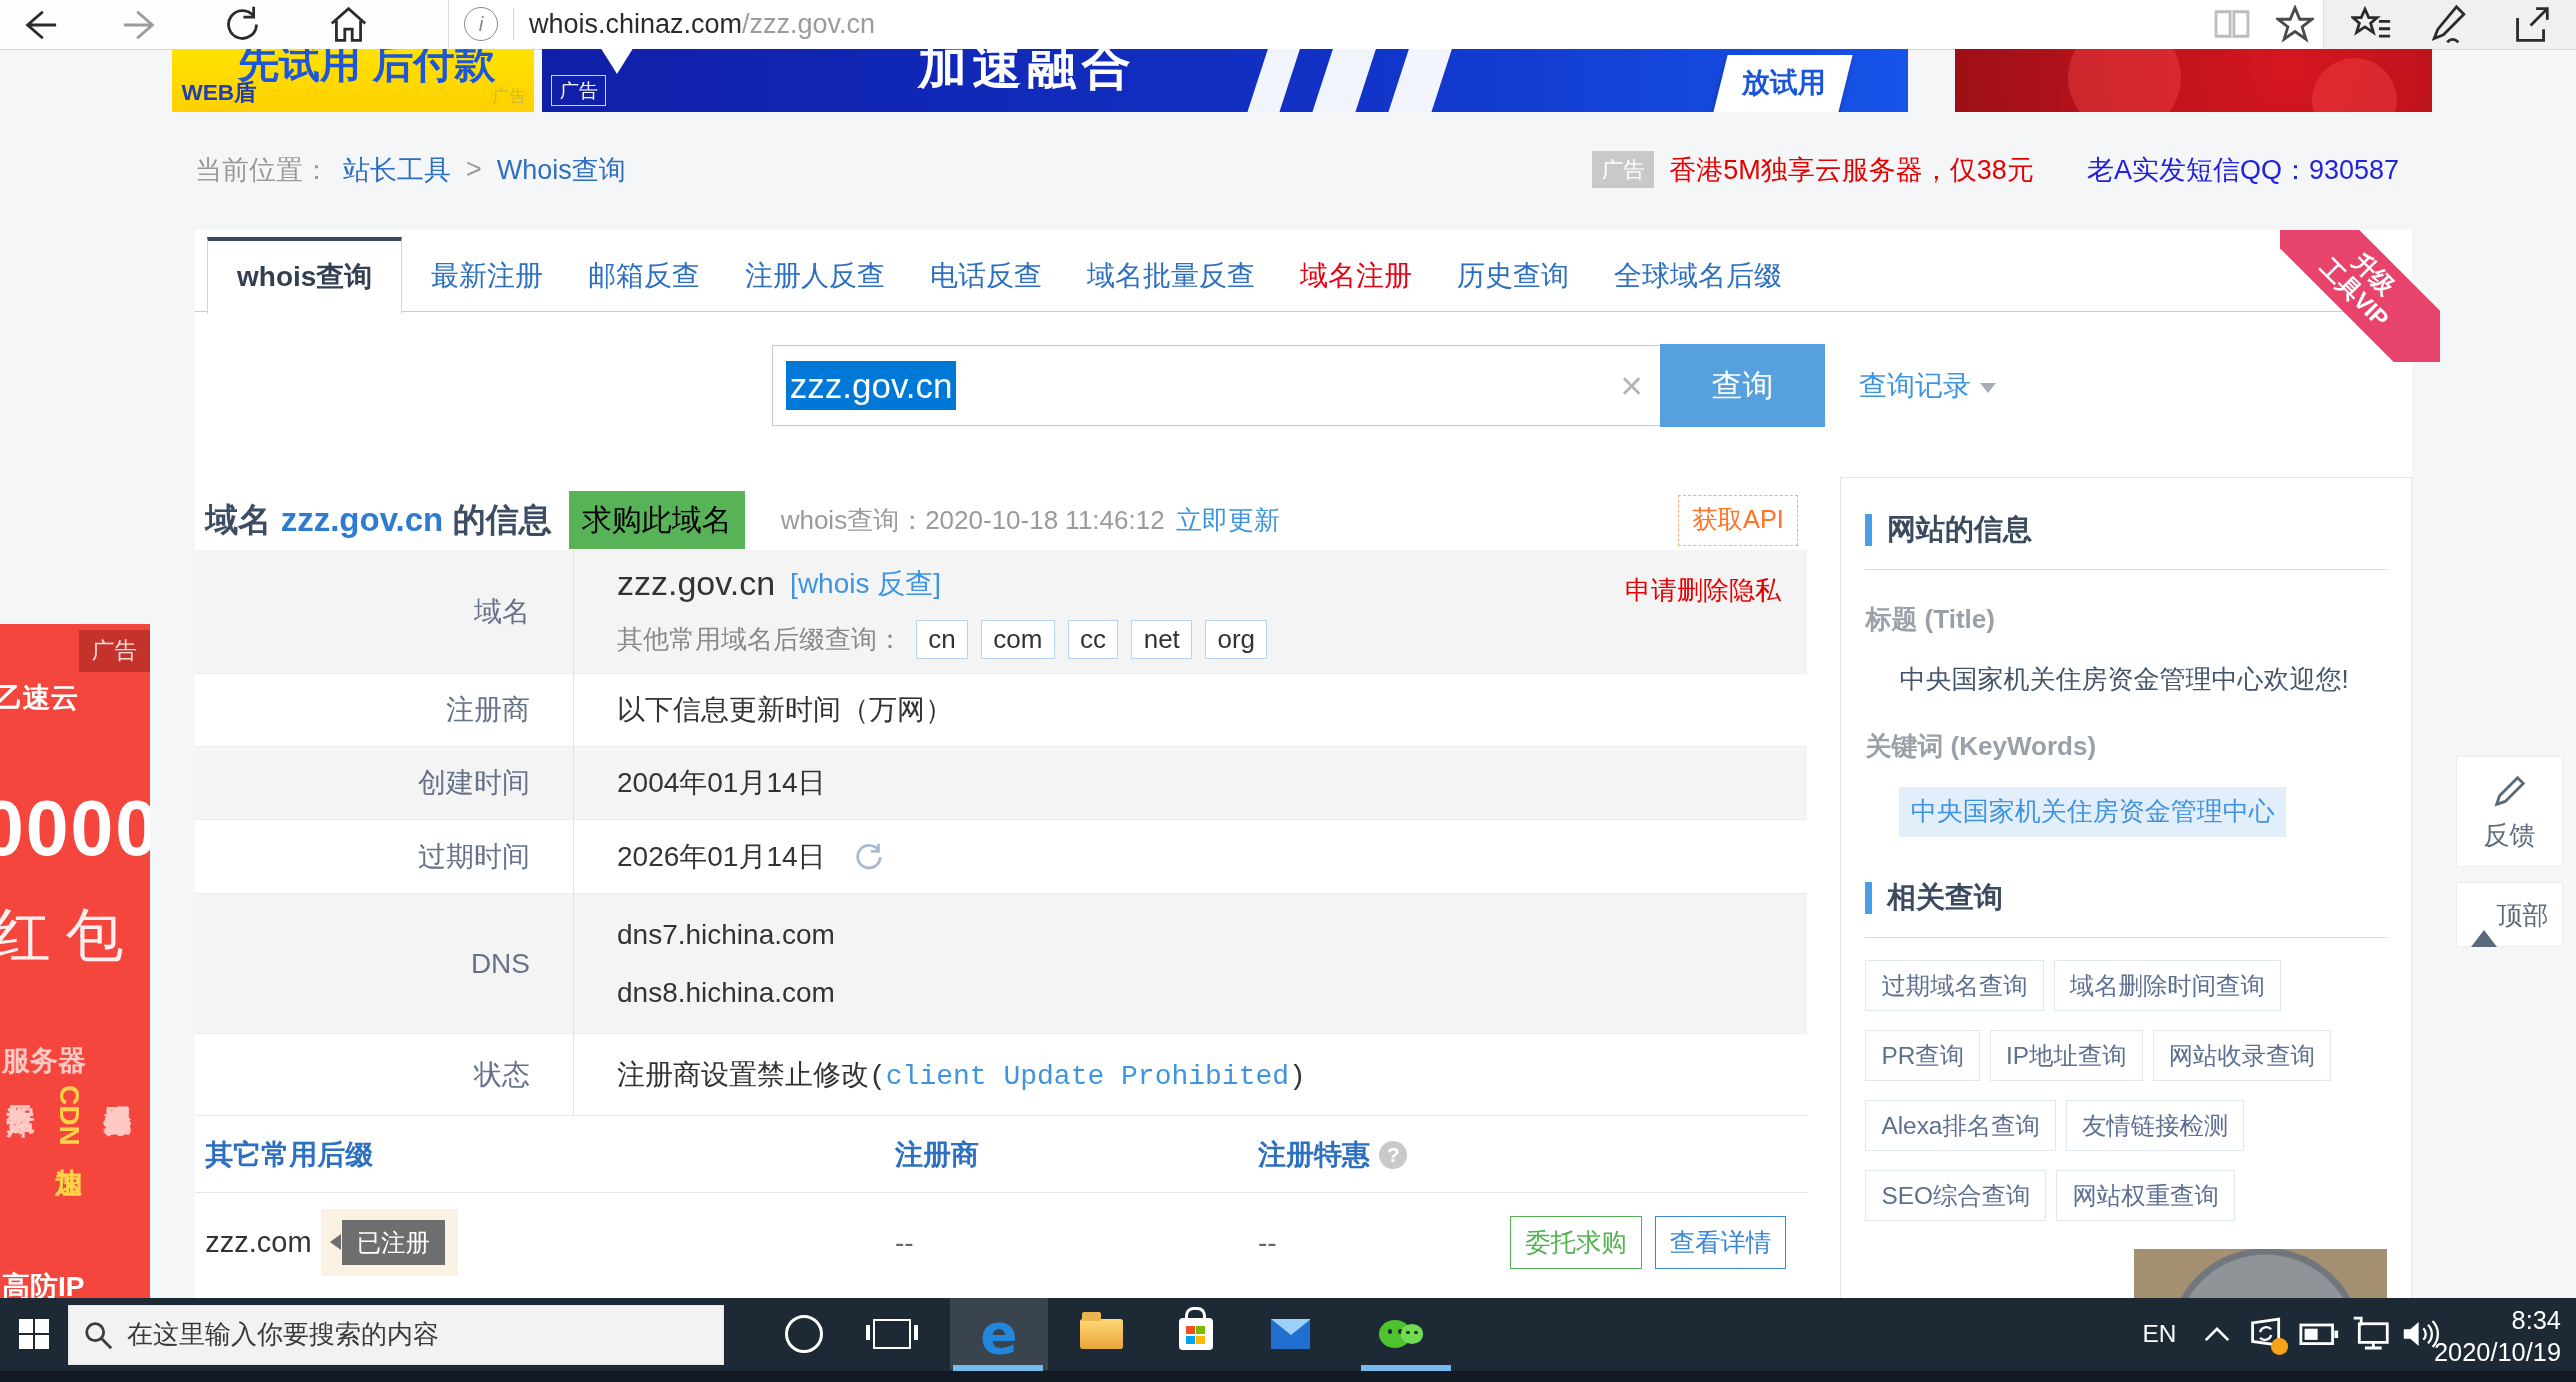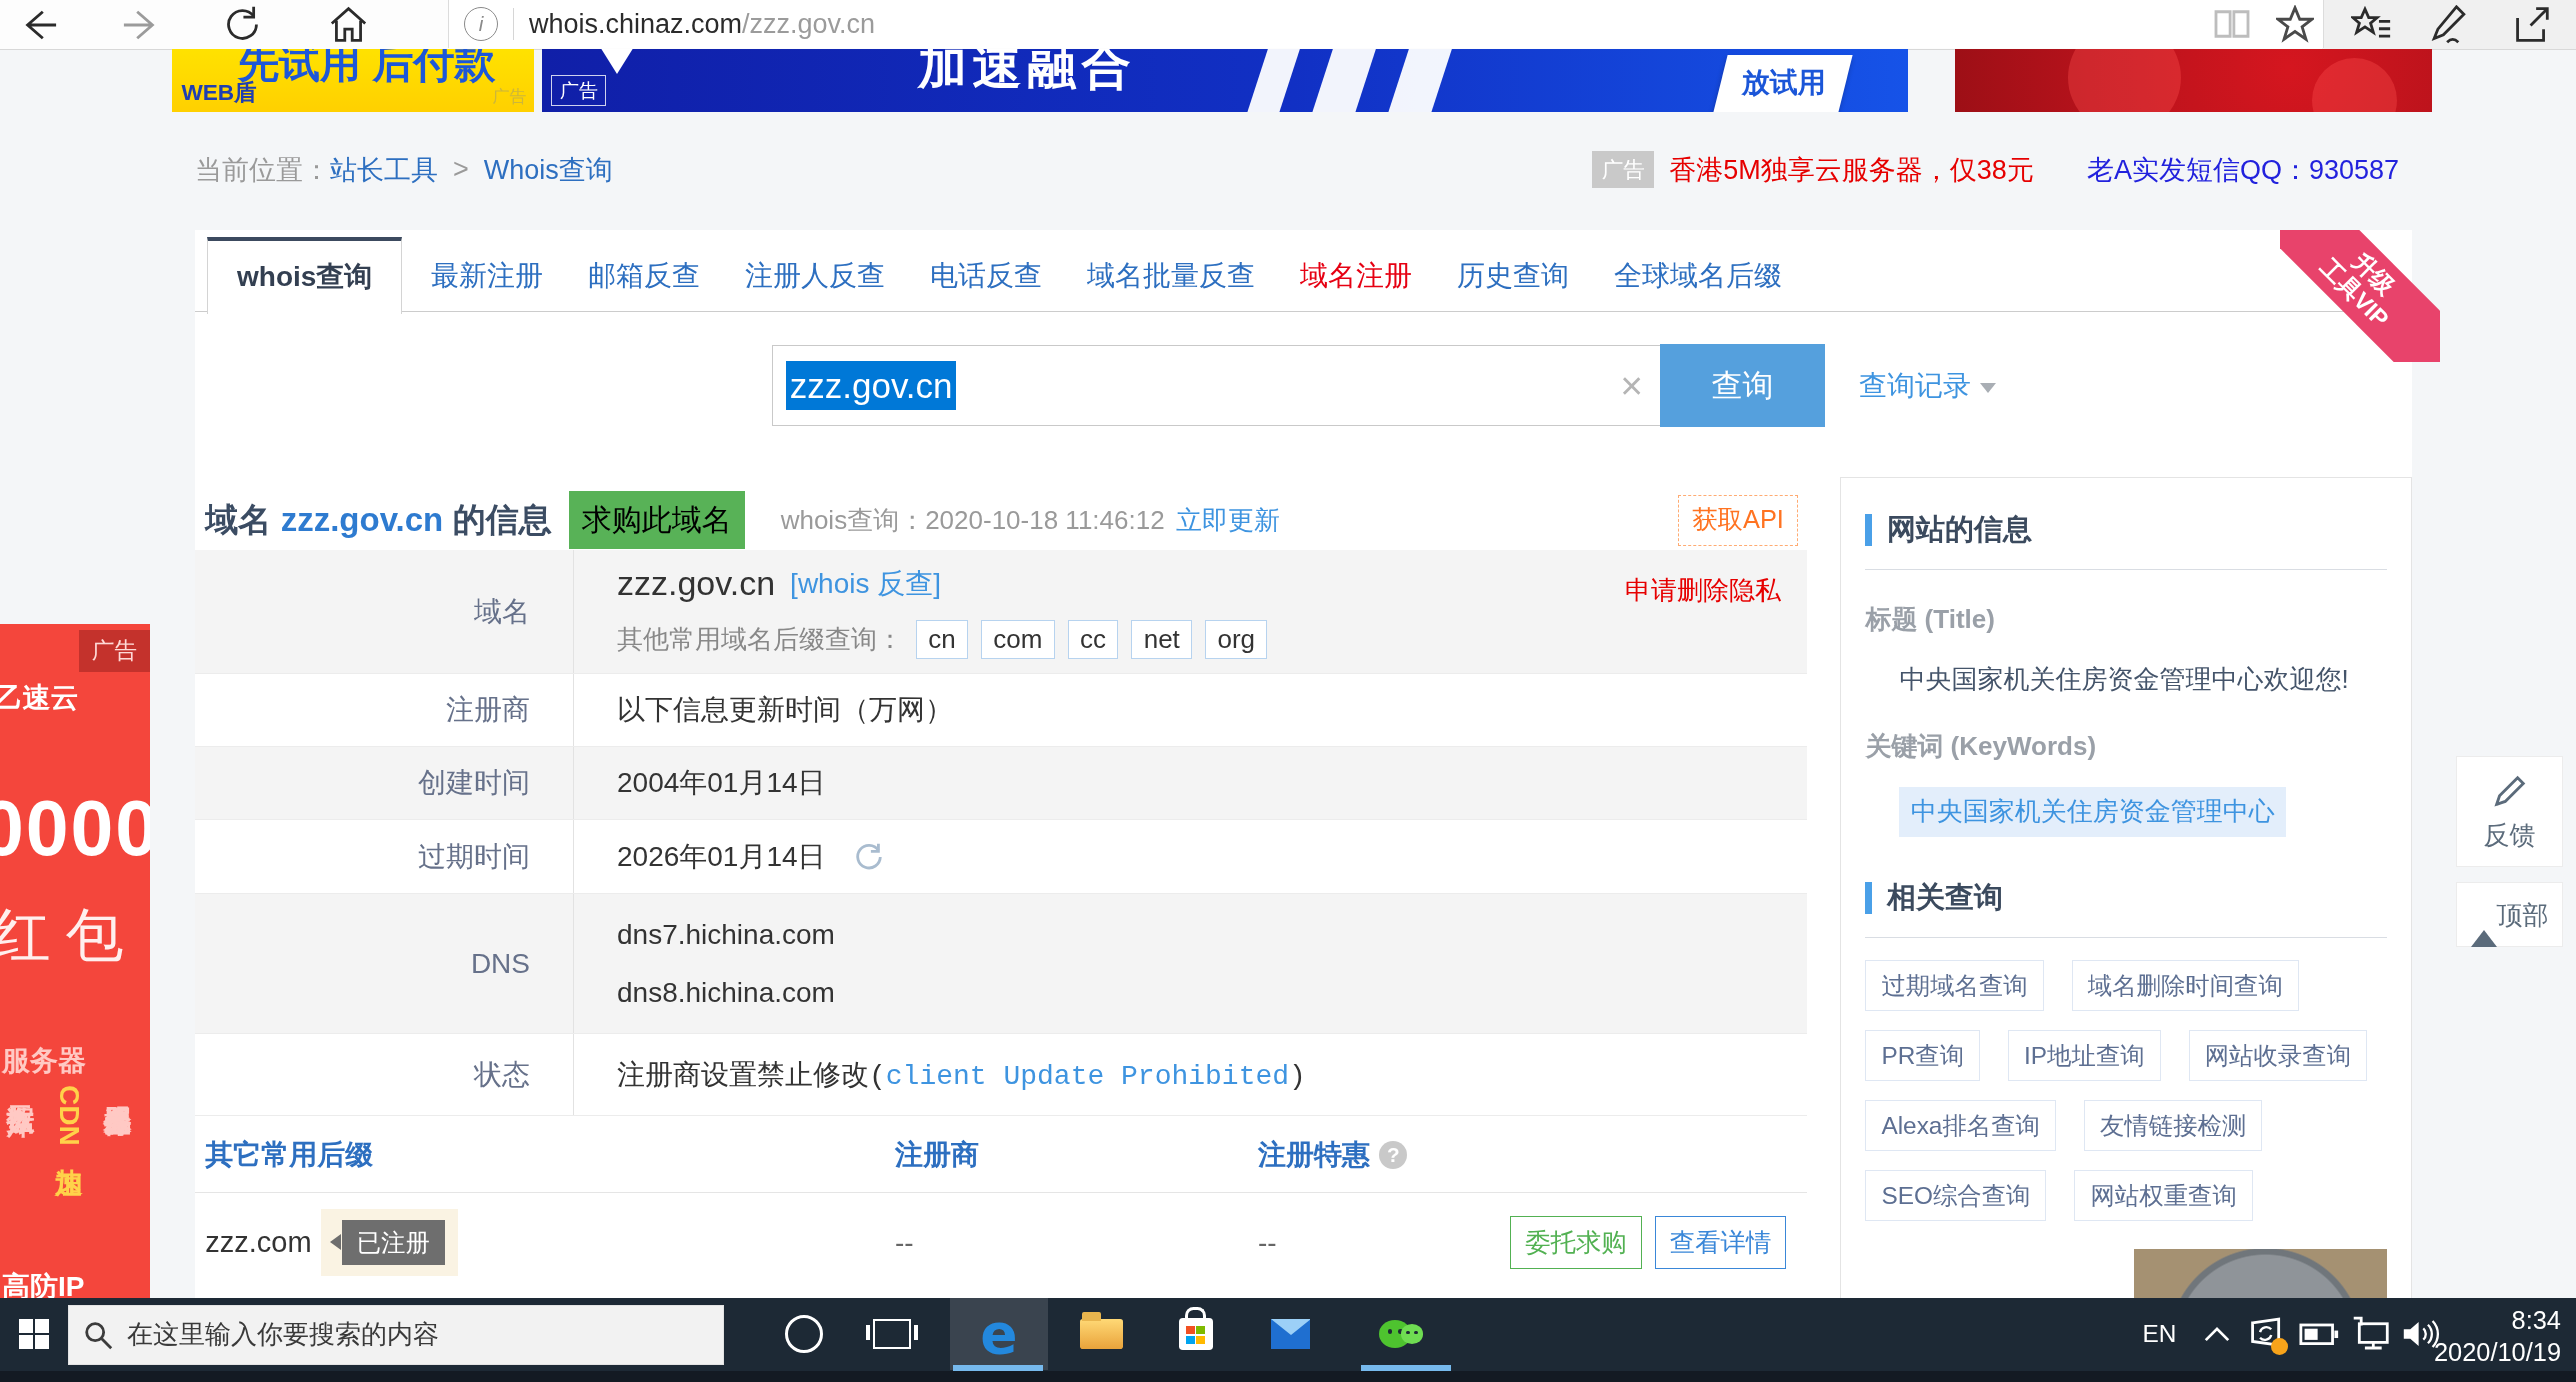--- a/index.html
+++ b/index.html
@@ -34,21 +34,21 @@
   .bb-ad{position:absolute;bottom:5.6px;left:9.4px;font-size:19px;color:#fff;border:0.9px solid rgba(255,255,255,.8);
          padding:1.9px 7.5px;}
   .bb-trial{position:absolute;top:5.6px;right:66px;background:#fff;color:#1b56d8;font-size:28px;font-weight:bold;
             padding:9.4px 20.7px 38px;transform:skewX(-14deg);box-shadow:0 3.8px 5.6px rgba(0,0,0,.25);}
   .bb-trial span{display:inline-block;transform:skewX(14deg);}
   .banner-red{left:1955px;width:477px;background:radial-gradient(circle at 70% 30%,#d5161f 0,#b5121b 60%,#9d0f16 100%);}
   .br-blob{position:absolute;border-radius:50%;background:rgba(255,80,80,.35);}
   
   .crumbrow{position:absolute;top:148px;left:195px;width:2217px;height:43px;font-size:27px;display:flex;align-items:center;}
   .crumb-label{color:#9a9a9a;}
-  .crumb-link{color:#2d6fc0;cursor:pointer;}
+  .crumb-link{color:#2d6fc0;margin-left:13px;cursor:pointer;}
   .crumb-sep{color:#9a9a9a;margin:0 15px;}
   .crumb-cur{color:#2d6fc0;}
   .hdr-ads{position:absolute;right:13px;top:0;height:43px;display:flex;align-items:center;font-size:27px;}
   .adtag{background:#c9c9c9;color:#fff;font-size:21.6px;padding:3.8px 9.4px;margin-right:15px;}
   .ad-red{color:#e60000;}
   .ad-blue{color:#2222dd;margin-left:53px;}
   
   .content{position:absolute;left:195px;top:230px;width:2217px;height:1068px;background:#fff;}
   
   .tabs{position:absolute;top:11.3px;left:0;width:2217px;height:70px;border-bottom:0.9px solid #ccc;}
@@ -129,21 +129,21 @@
   .sidebar{position:absolute;left:1840px;top:477px;width:572px;height:822px;background:#fff;
            border:0.9px solid #e4e4e4;box-sizing:border-box;padding:19px 24.4px;overflow:hidden;}
   .sb-h{display:flex;align-items:center;margin-top:13px;}
   .sb-bar{width:6.6px;height:32px;background:#4aa0e8;margin-right:15px;}
   .sb-title{font-size:29px;font-weight:bold;color:#3b4a5e;}
   .sb-div{height:0.9px;background:#d9dde3;margin:19px 0 0;}
   .sb-label{font-size:26px;font-weight:bold;color:#9aa0a8;margin-top:32px;}
   .sb-value{font-size:26px;color:#44546a;margin:24.4px 0 0 34px;line-height:36px;}
   .kw-chip{display:inline-block;background:#e3eefb;color:#3e94e0;font-size:26px;padding:7.5px 11.3px;
            margin:22.6px 0 0 34px;cursor:pointer;}
-  .rel-chips{margin-top:22.6px;display:flex;flex-wrap:wrap;gap:19px 28px;}
+  .rel-chips{margin-top:22.6px;display:flex;flex-wrap:wrap;gap:19px 10px;}
   .rel-chip{border:0.9px solid #dfe7f3;color:#5d6f92;font-size:24.4px;padding:8.5px 15px;cursor:pointer;white-space:nowrap;}
   .sb-imgs{display:flex;gap:15px;margin-top:28px;}
   .sb-img{flex:1;height:60px;}
   .img-person{background:linear-gradient(180deg,#4a3categories 0,#000 0) ,linear-gradient(180deg,#55402c 0%,#6b4a2f 55%,#8a6848 80%,#caa27e 100%);}
   .img-manhole{background:radial-gradient(circle at 52% 160%,#8f9499 0 55%,#70767b 56% 59%,#a59172 60%),#a59172;}
   
   .left-ad{position:absolute;left:0;top:624px;width:150px;height:674px;background:#f4463c;color:#fff;overflow:hidden;}
   .la-tag{position:absolute;top:5.6px;right:0;background:#c4322c;color:#ffd9d6;font-size:22.6px;padding:5.6px 13px;}
   .la-brand{position:absolute;top:55px;left:-5.6px;font-size:28px;font-weight:bold;}
   .la-amount{position:absolute;top:160px;left:-19px;font-size:77px;font-weight:bold;letter-spacing:1.9px;}

